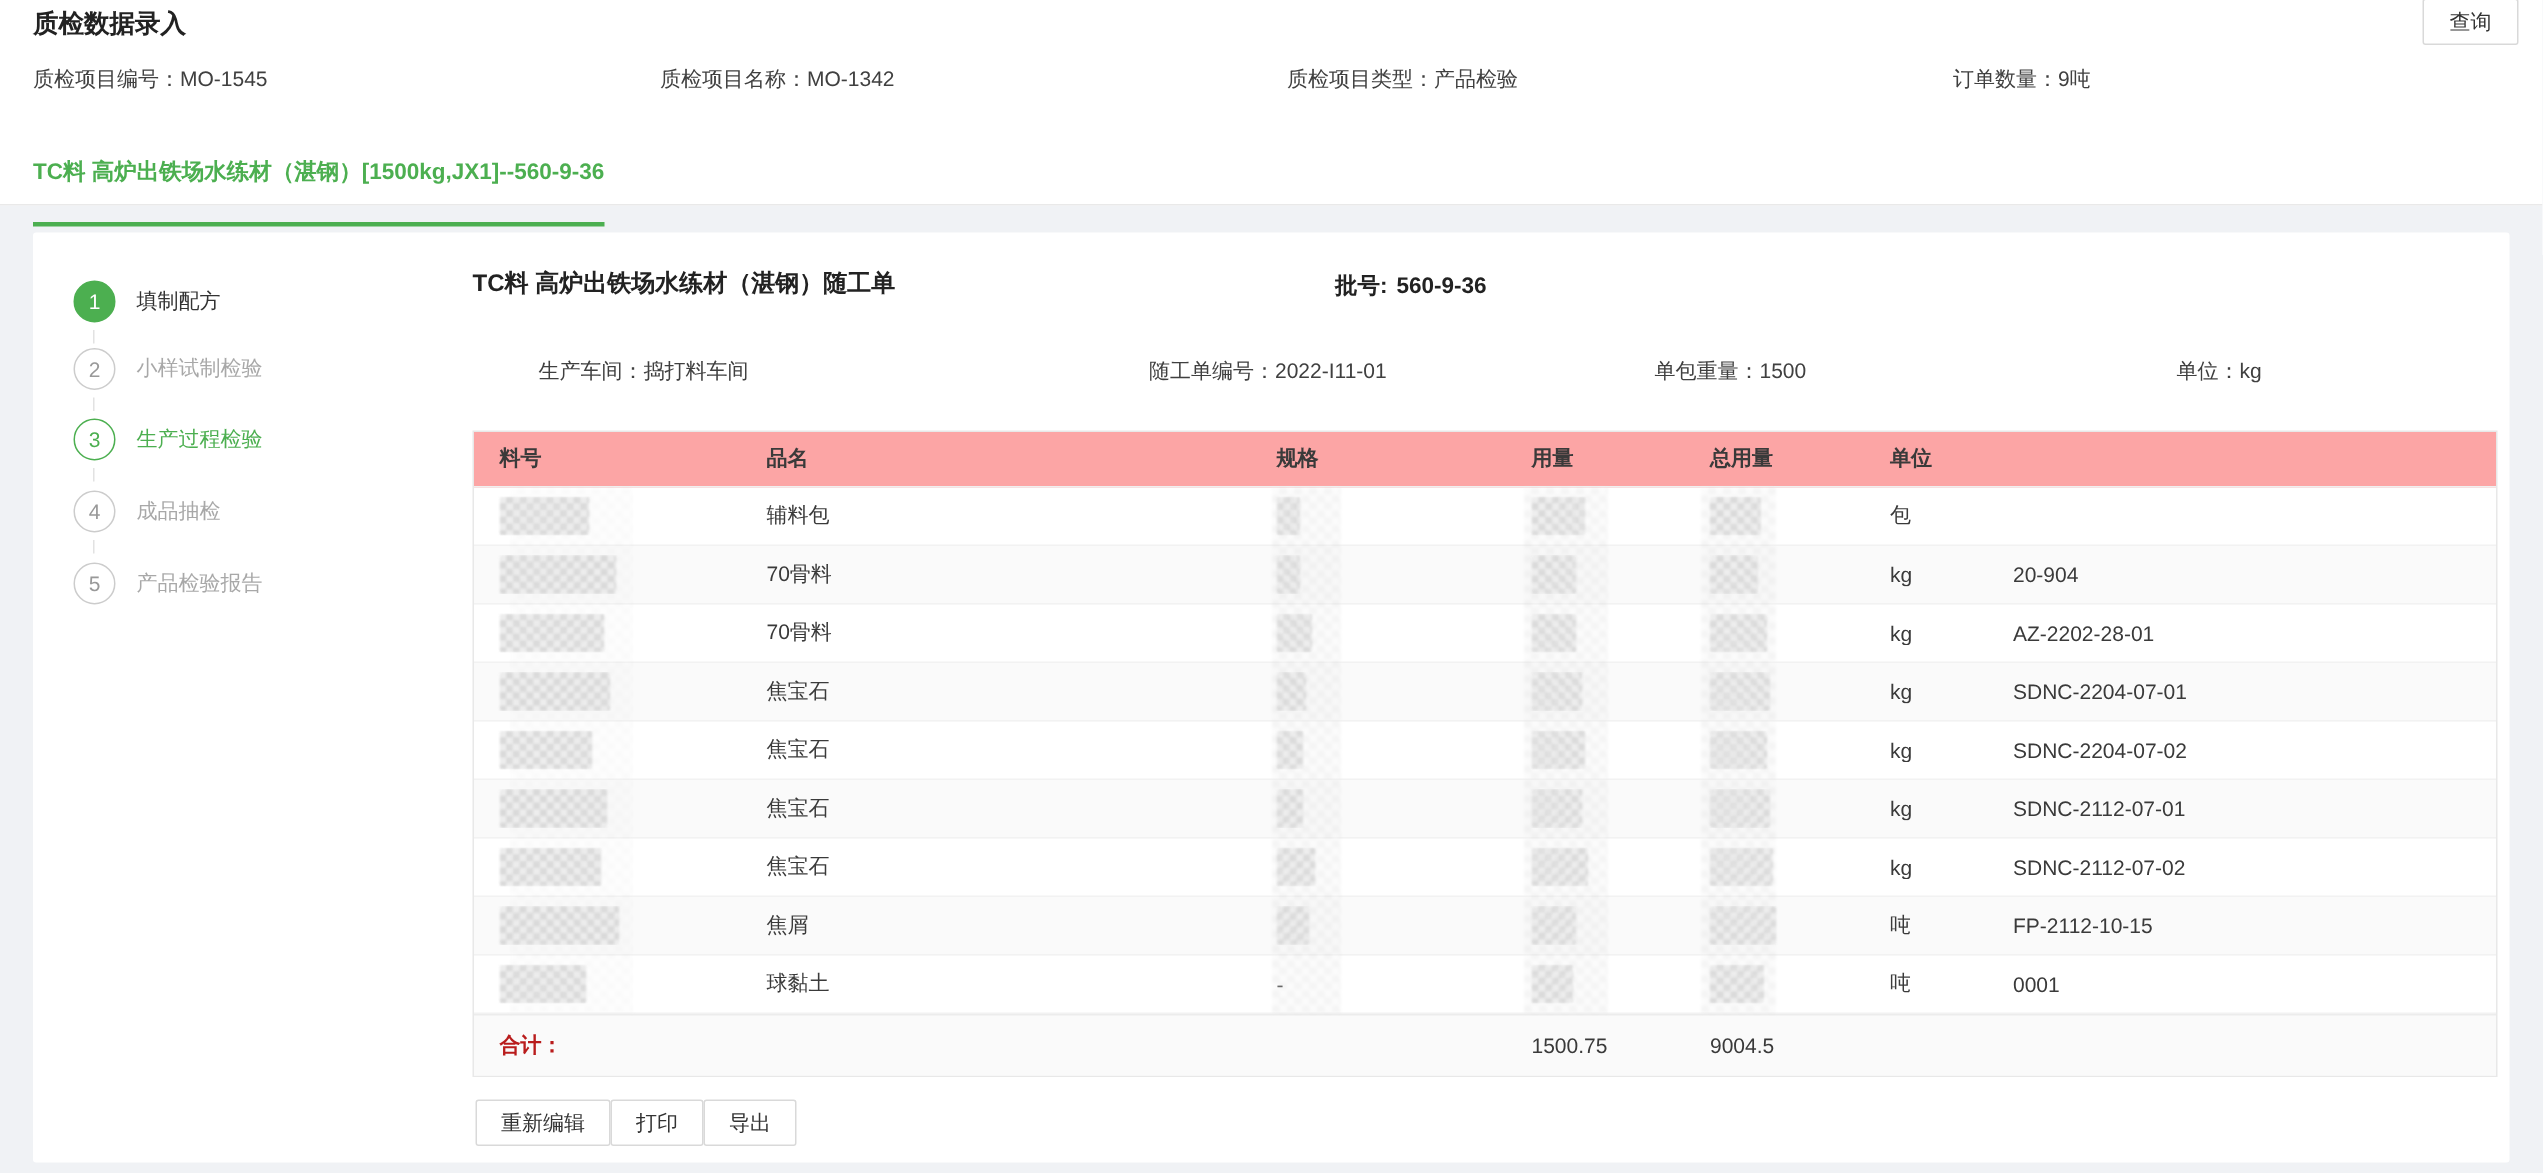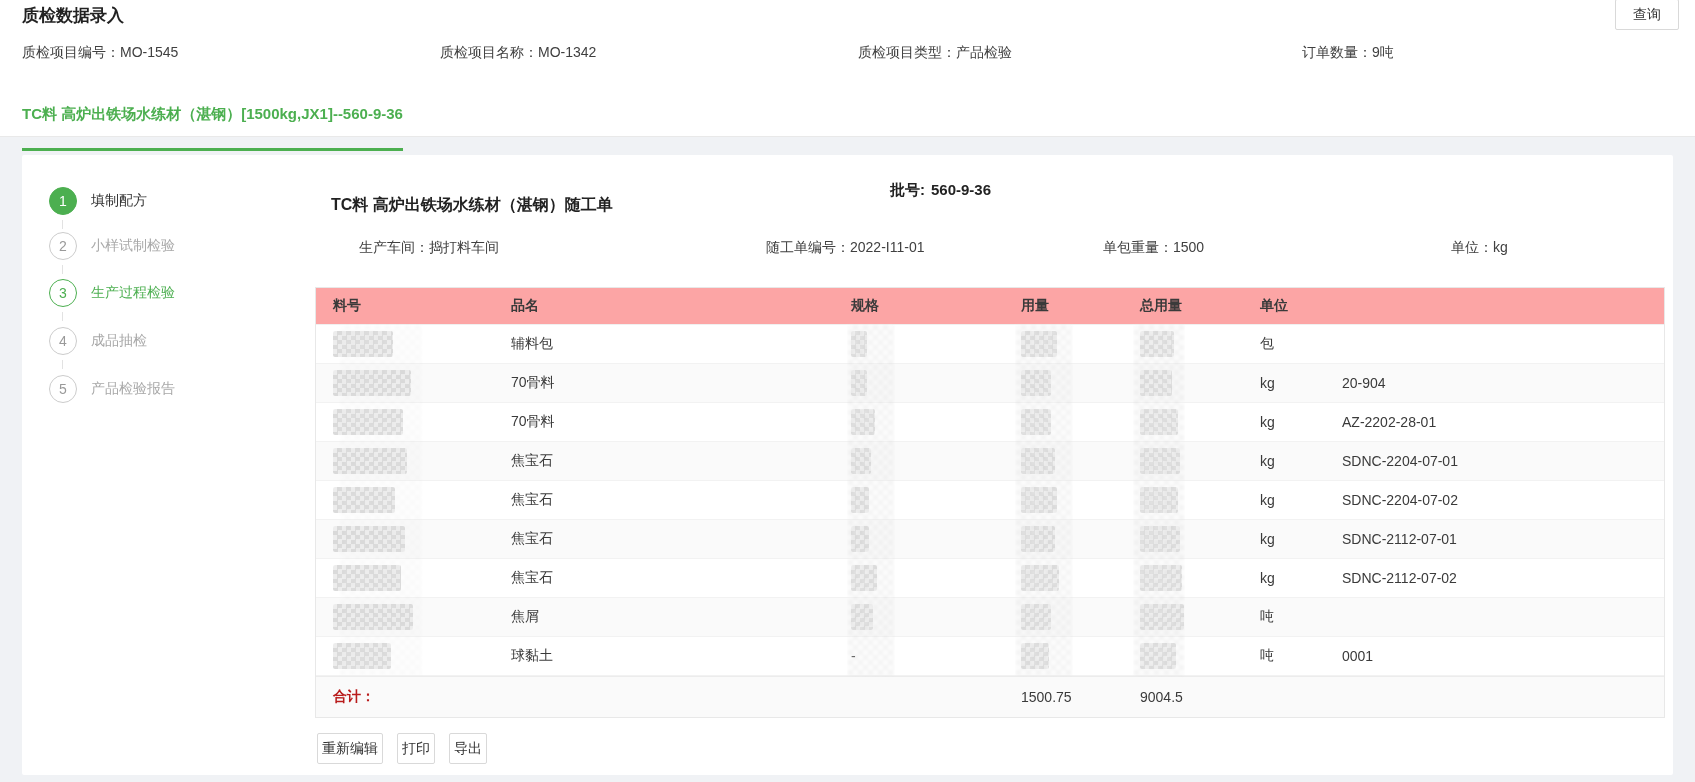--- a/index.html
+++ b/index.html
@@ -65,21 +65,21 @@
   .step .lbl{margin-left:14px;font-size:14px;color:#a8a8a8;white-space:nowrap;}
   .step.done .dot{background:var(--accent);border-color:var(--accent);color:#fff;}
   .step.done .lbl{color:#333;}
   .step.active .dot{border-color:var(--accent);color:var(--accent);}
   .step.active .lbl{color:var(--accent);}
   .step:not(:last-child)::after{
     content:"";position:absolute;left:13px;top:33px;width:1px;height:9px;background:#e2e2e2;
   }
   
   .ws-title{
-    position:absolute;left:293px;top:24px;margin:16px;
+    position:absolute;left:293px;top:24px;margin:0;
     font-size:16px;font-weight:700;color:#222;white-space:nowrap;
   }
   .ws-batch{position:absolute;left:868px;top:26px;font-size:15px;font-weight:700;color:#222;white-space:nowrap;}
   .ws-batch .v{margin-left:6px;}
   .ws-details .ws-detail{position:absolute;top:84px;font-size:14px;color:#404040;white-space:nowrap;}
   .ws-detail:nth-of-type(1){left:337px;}
   .ws-detail:nth-of-type(2){left:744px;}
   .ws-detail:nth-of-type(3){left:1081px;}
   .ws-detail:nth-of-type(4){left:1429px;}
   
@@ -110,21 +110,21 @@
     background:repeating-conic-gradient(#dcdcdc 0% 25%, #f3f3f3 0% 50%) 0 0 / 10px 10px;
     filter:blur(1.2px);opacity:.28;
   }
   .streak.s1{left:24px;width:82px;opacity:.12;}
   .streak.s2{left:532px;width:46px;}
   .streak.s3{left:700px;width:56px;}
   .streak.s4{left:818px;width:50px;}
   
   .actions{position:absolute;left:295px;top:578px;}
   .action-btn{
-    display:inline-block;height:31px;line-height:29px;padding:0 4px;margin-right:14px;
+    display:inline-block;height:31px;line-height:29px;padding:0 16px;
     background:#fff;border:1px solid #d9d9d9;border-radius:2px;
     font-size:14px;color:#333;cursor:pointer;font-family:inherit;
   }
 </style>
 </head>
 <body>
 
 <div class="top">
   <h1 class="page-title">质检数据录入</h1>
   <button class="query-btn">查询</button>
@@ -310,20 +310,21 @@
           <div class="cell">
             <div class="mosaic" style="width: 22px;"></div>
           </div>
           <div class="cell">
             <div class="mosaic" style="width: 30px;"></div>
           </div>
           <div class="cell">
             <div class="mosaic" style="width: 44px;"></div>
           </div>
           <div class="cell">吨</div>
+          <div class="cell">FP-2112-10-15</div>
         </div>
         <div class="trow tdata">
           <div class="cell">
             <div class="mosaic" style="width: 58px;"></div>
           </div>
           <div class="cell">球黏土</div>
           <div class="cell">-</div>
           <div class="cell">
             <div class="mosaic" style="width: 28px;"></div>
           </div>

